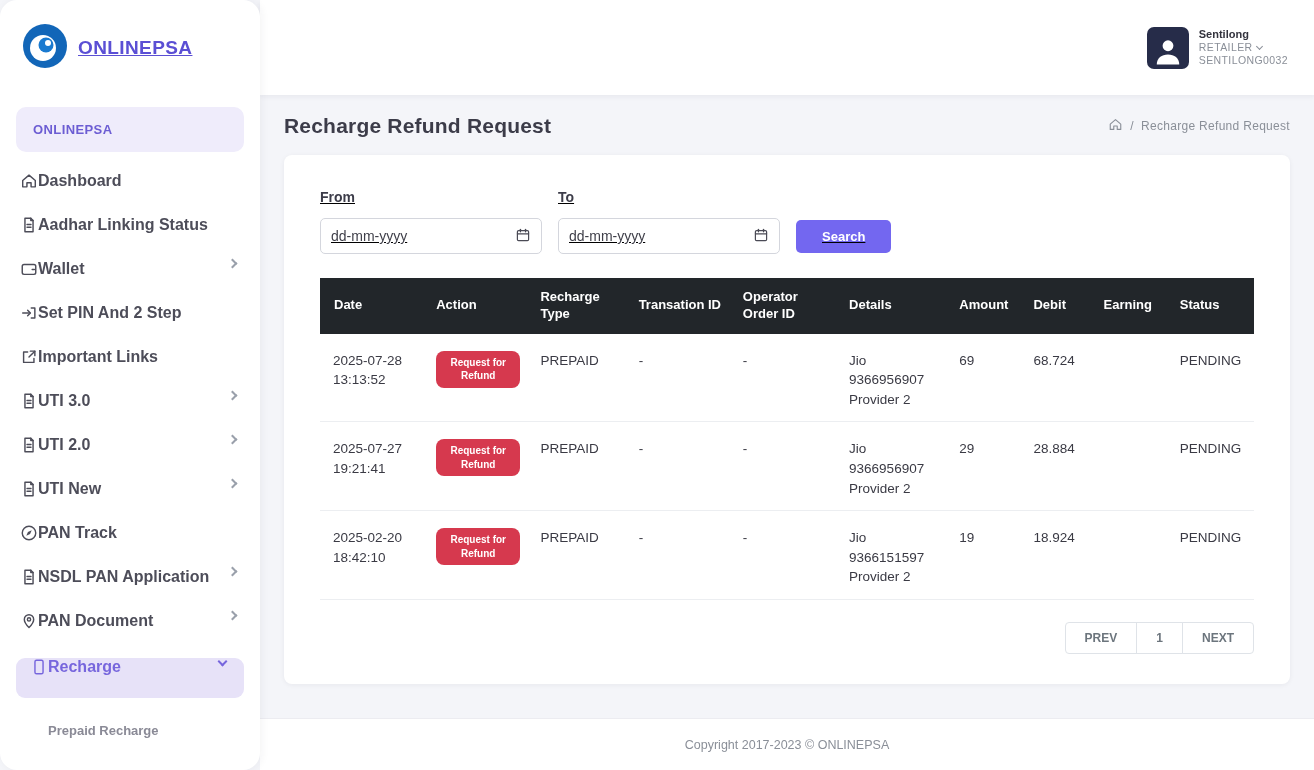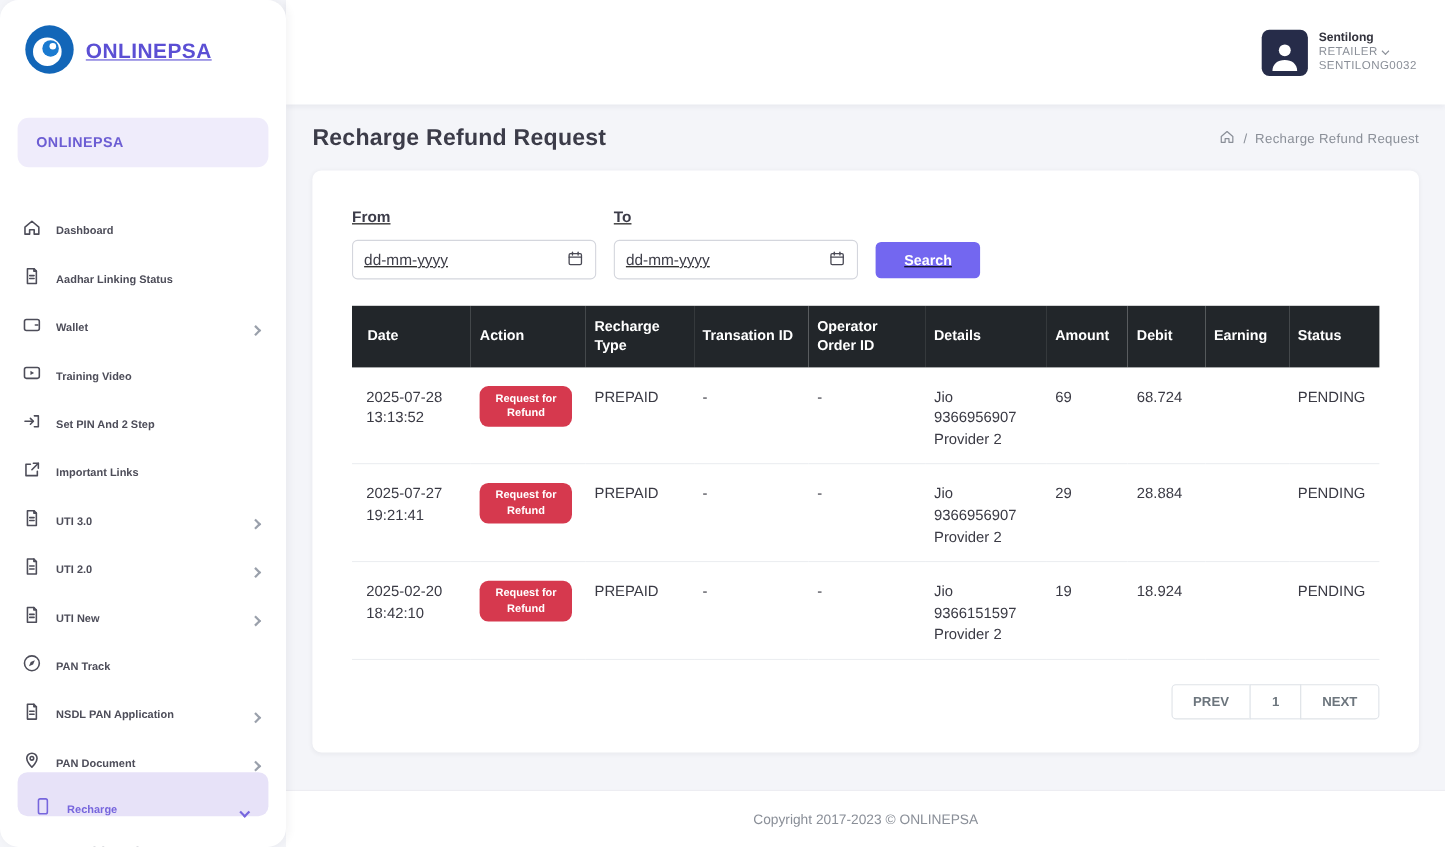--- a/index.html
+++ b/index.html
@@ -10,22 +10,22 @@
   
   .sidebar { width:260px; background:#fff; box-shadow:2px 0 8px rgba(30,30,60,.05);
              z-index:5; display:flex; flex-direction:column; overflow:hidden; flex-shrink:0;border-radius:17px; }
   .logo-block { height:95px; display:flex; align-items:center; gap:10px; padding:0 22px; flex-shrink:0; }
   .logo-text { color:#5b4fd4; font-size:19px; font-weight:800; letter-spacing:.4px;
                text-decoration:underline; }
   .brand-chip { margin:12px 16px 10px 16px; background:#efecfb; color:#6c5dd3;
                 border-radius:10px; padding:15px 17px; font-size:13px; font-weight:700;
                 letter-spacing:.4px; flex-shrink:0; }
   .nav { padding-top:10px; }
-  .nav-item { height:44px; display:flex; align-items:flex-end; gap:13px; padding:0 20px;
-              color:#4d4d59; font-size:10px; font-weight:600; cursor:pointer; }
+  .nav-item { height:44px; display:flex; align-items:flex-start; padding:0 20px;
+              color:#4d4d59; font-size:16px; font-weight:600; cursor:pointer; }
   .nav-item .icon { display:flex; width:18px; height:18px; align-items:center; justify-content:center; }
   .nav-item svg { stroke:currentColor; fill:none; stroke-width:1.6; stroke-linecap:round; stroke-linejoin:round; }
   .chev { width:7px; height:7px; border-right:2px solid #9aa0ab; border-bottom:2px solid #9aa0ab;
           margin-left:auto; margin-right:4px; }
   .chev.right { transform:rotate(-45deg); }
   .chev.down  { transform:rotate(45deg); }
   .nav-item.active { margin:2px 16px; height:40px; padding:0 14px; border-radius:9px;
                      background:#e7e2f8; color:#7766dd; }
   .nav-item.active .chev { border-color:#7766dd; }
   .nav-sub { margin-top:12px; padding-left:48px; height:40px; display:flex; align-items:center;
@@ -135,29 +135,20 @@
         <span class="icon">
           <svg width="18" height="18" viewBox="0 0 20 20">
               <rect x="2.5" y="5" width="15" height="11" rx="2"></rect>
               <path d="M13.5 10.5 h2.5"></path>
             </svg>
         </span>
         <span>Wallet</span>
         <span class="chev right"></span>
       </div>
 
-      <div class="nav-item">
-        <span class="icon">
-          <svg width="18" height="18" viewBox="0 0 20 20">
-              <rect x="2.5" y="4.5" width="15" height="11" rx="2"></rect>
-              <path d="M8.5 7.8 L12.2 10 L8.5 12.2 Z" fill="currentColor" stroke="none"></path>
-            </svg>
-        </span>
-        <span>Training Video</span>
-      </div>
 
       <div class="nav-item">
         <span class="icon">
           <svg width="18" height="18" viewBox="0 0 20 20">
               <path d="M3 10 H11"></path>
               <path d="M8.5 7 L11.5 10 L8.5 13"></path>
               <path d="M12.5 4.5 H16.5 V15.5 H12.5"></path>
             </svg>
         </span>
         <span>Set PIN And 2 Step</span>

